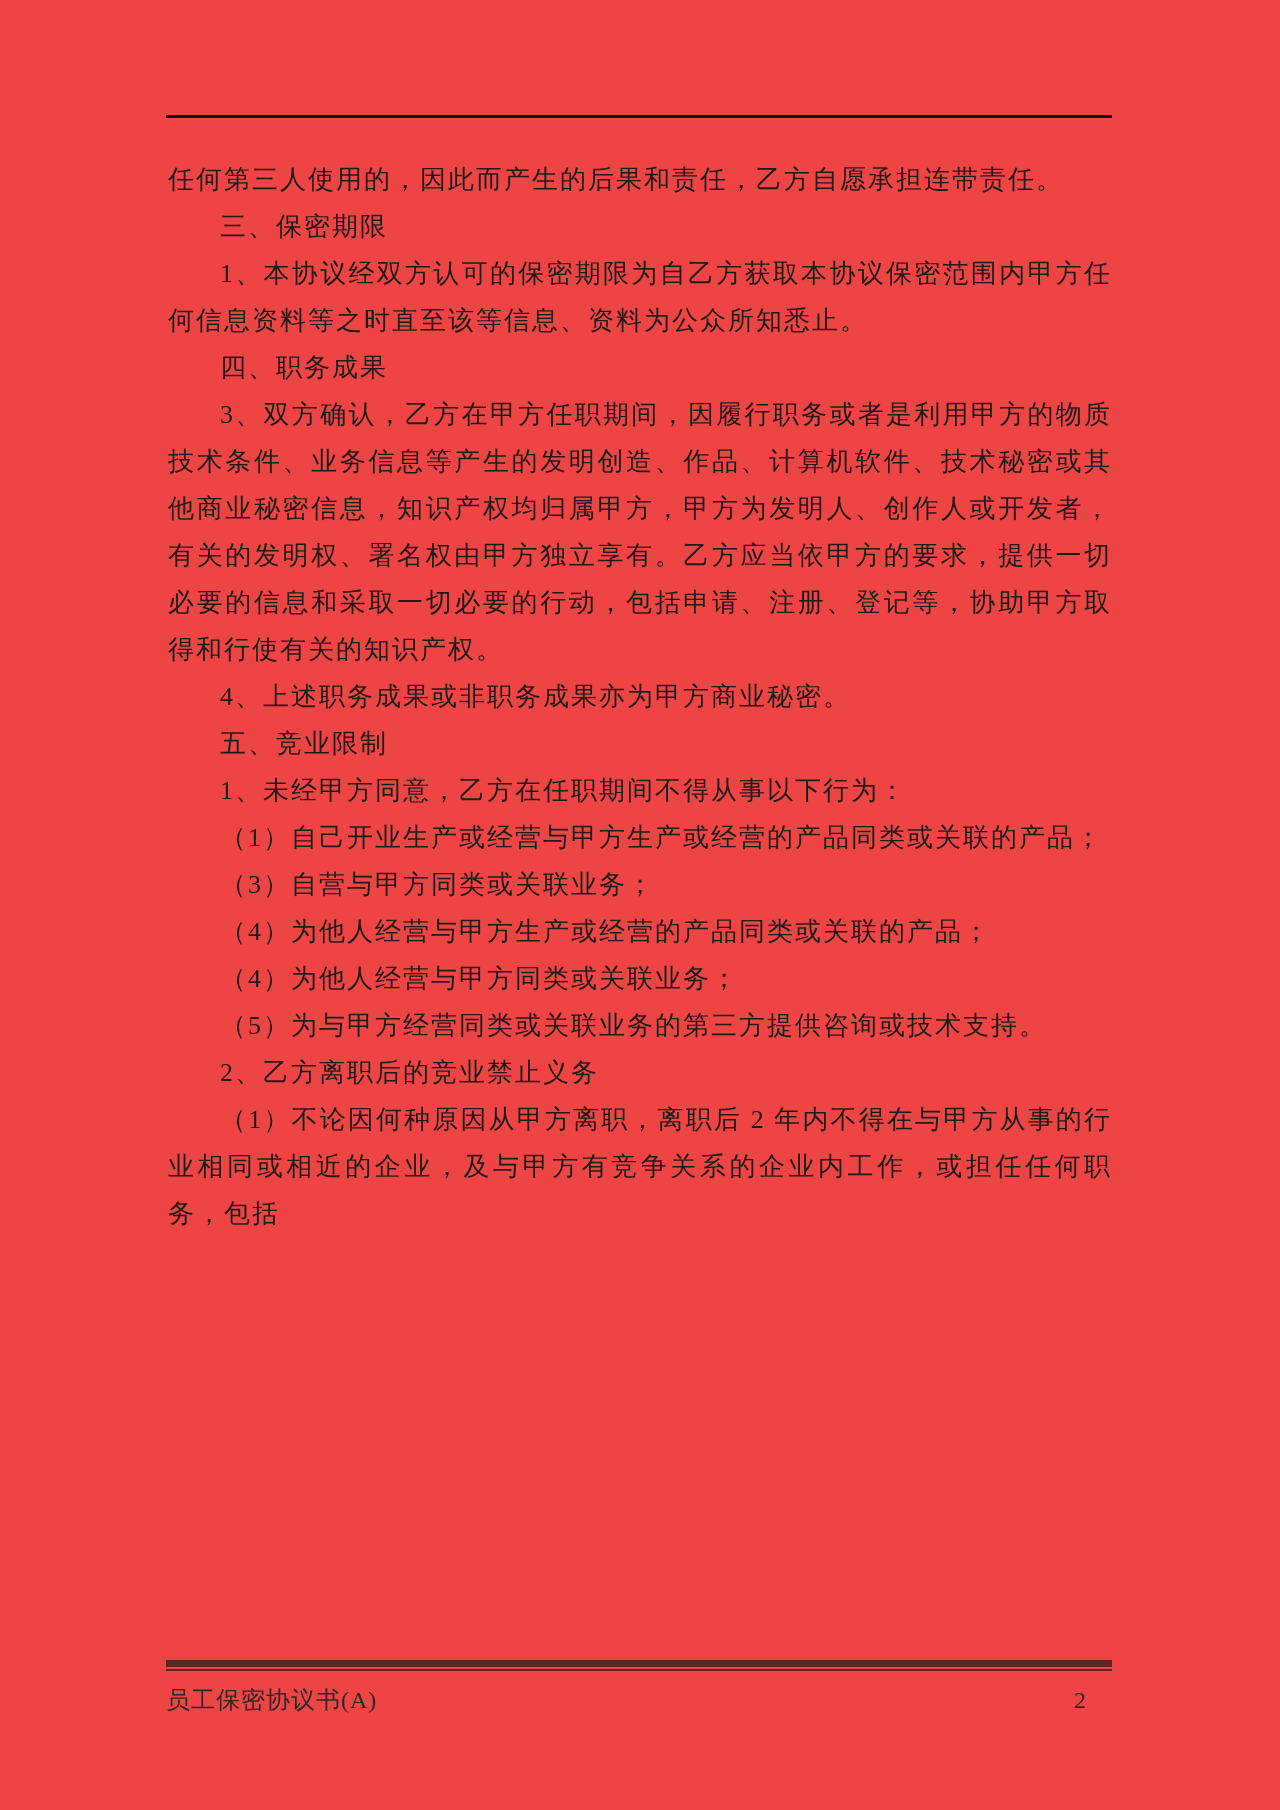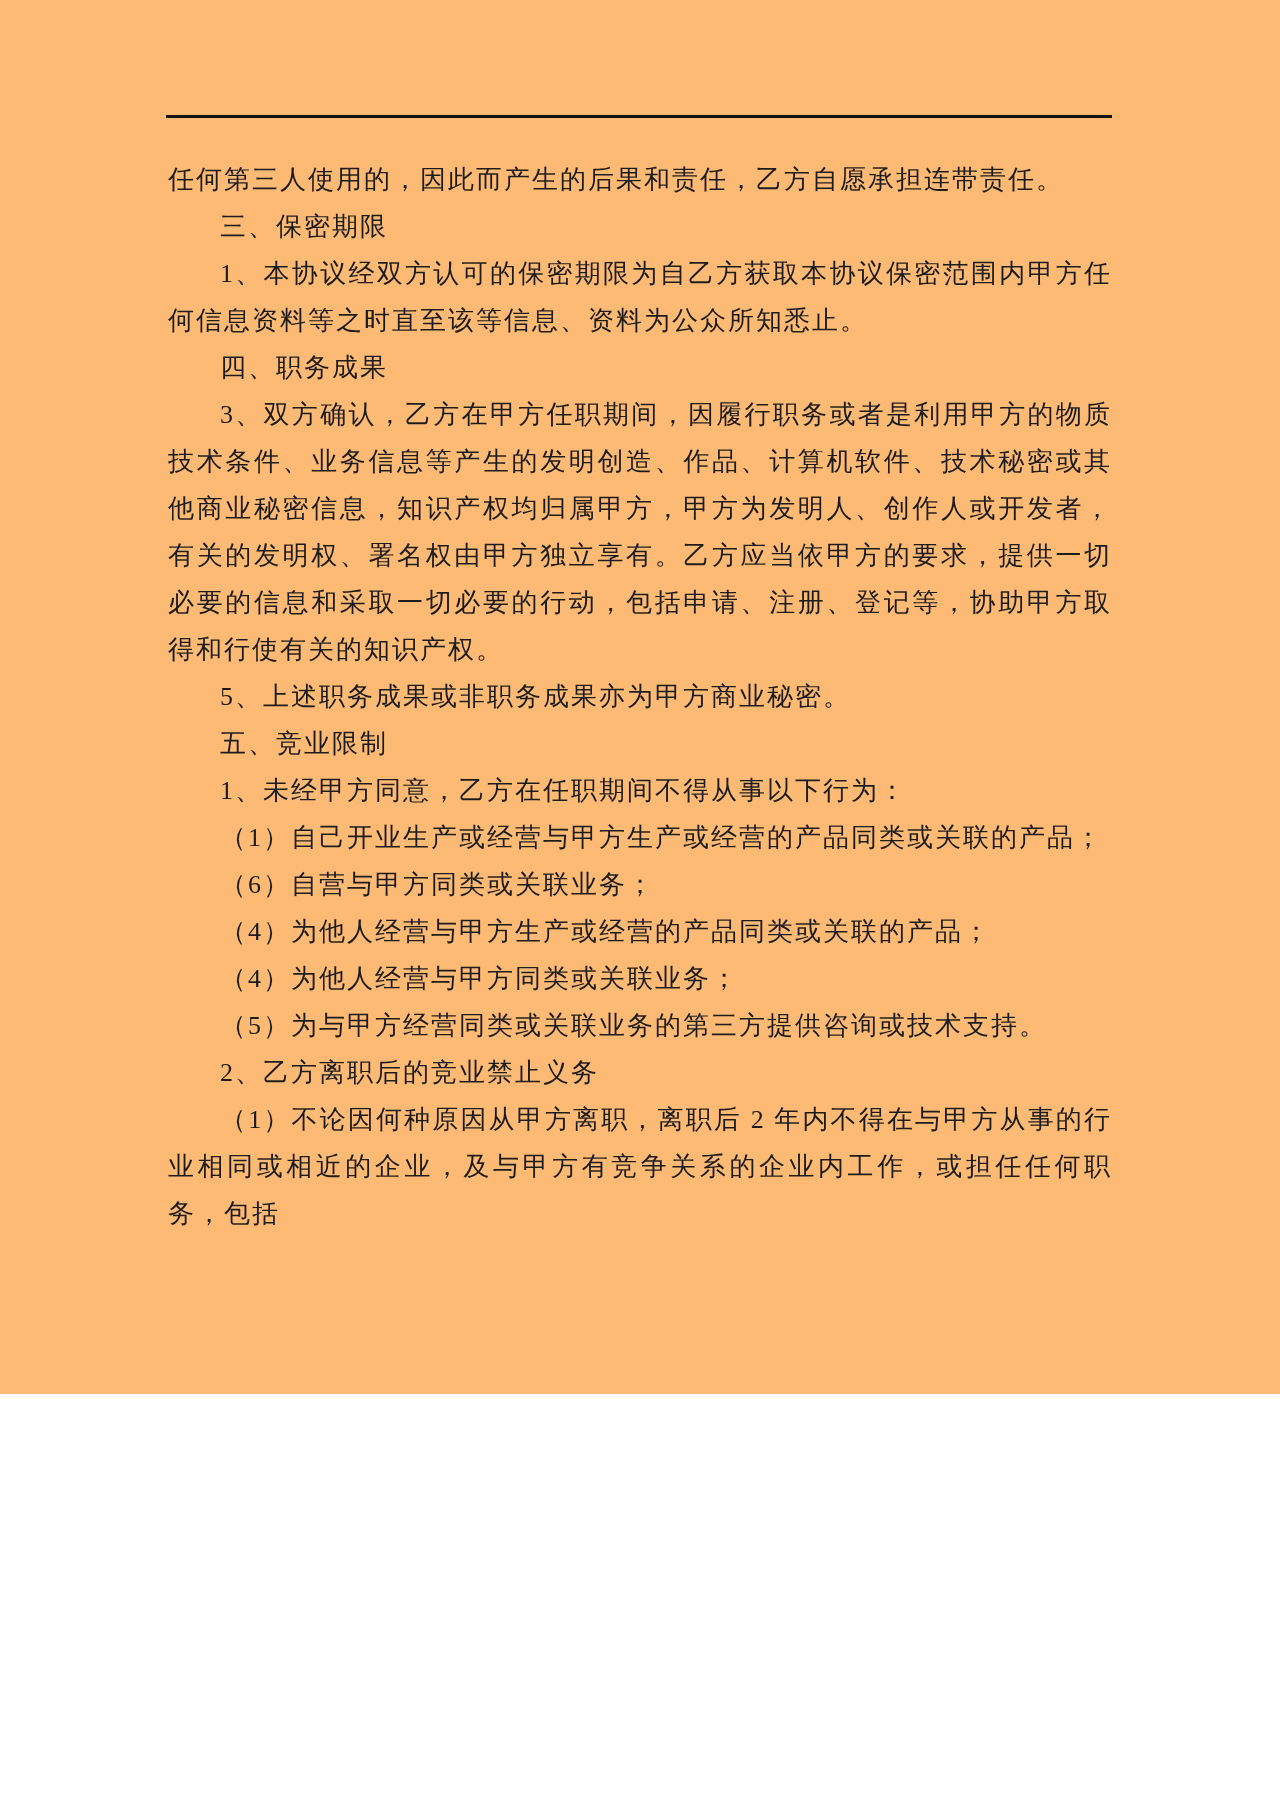--- a/index.html
+++ b/index.html
@@ -3,22 +3,22 @@
 <meta charset="utf-8">
 <style>
   html, body {
     margin: 0;
     padding: 0;
     background: #ffffff;
   }
   .page {
     position: relative;
     width: 1280px;
-    height: 1394px;
-    background: #fdba74;
+    height: 1810px;
+    background: #ef4444;
     margin: 0 auto;
     overflow: hidden;
     font-family: "Liberation Serif", "DejaVu Serif", serif;
   }
   .header-rule {
     position: absolute;
     top: 115px;
     left: 166px;
     width: 946px;
     height: 3px;
@@ -87,25 +87,25 @@
 
   <div class="header-rule" style="background: rgb(20, 20, 20);"></div>
 
   <div class="content" style="color: rgb(28, 28, 28);">
 
   <p class="continuation">任何第三人使用的，因此而产生的后果和责任，乙方自愿承担连带责任。</p>
       <p class="heading">三、保密期限</p>
       <p class="para">1、本协议经双方认可的保密期限为自乙方获取本协议保密范围内甲方任何信息资料等之时直至该等信息、资料为公众所知悉止。</p>
       <p class="heading">四、职务成果</p>
       <p class="para">3、双方确认，乙方在甲方任职期间，因履行职务或者是利用甲方的物质技术条件、业务信息等产生的发明创造、作品、计算机软件、技术秘密或其他商业秘密信息，知识产权均归属甲方，甲方为发明人、创作人或开发者，有关的发明权、署名权由甲方独立享有。乙方应当依甲方的要求，提供一切必要的信息和采取一切必要的行动，包括申请、注册、登记等，协助甲方取得和行使有关的知识产权。</p>
-      <p class="para">5、上述职务成果或非职务成果亦为甲方商业秘密。</p>
+      <p class="para">4、上述职务成果或非职务成果亦为甲方商业秘密。</p>
       <p class="heading">五、竞业限制</p>
       <p class="para">1、未经甲方同意，乙方在任职期间不得从事以下行为：</p>
       <p class="para">（1）自己开业生产或经营与甲方生产或经营的产品同类或关联的产品；</p>
-      <p class="para">（6）自营与甲方同类或关联业务；</p>
+      <p class="para">（3）自营与甲方同类或关联业务；</p>
       <p class="para">（4）为他人经营与甲方生产或经营的产品同类或关联的产品；</p>
       <p class="para">（4）为他人经营与甲方同类或关联业务；</p>
       <p class="para">（5）为与甲方经营同类或关联业务的第三方提供咨询或技术支持。</p>
       <p class="para">2、乙方离职后的竞业禁止义务</p>
       <p class="para">（1）不论因何种原因从甲方离职，离职后 2 年内不得在与甲方从事的行业相同或相近的企业，及与甲方有竞争关系的企业内工作，或担任任何职务，包括</p>
     </div>
 
   <div class="footer">
     <div class="footer-rule-thick" style="background: rgb(90, 39, 39);"></div>
     <div class="footer-rule-thin" style="background: rgb(90, 39, 39);"></div>

